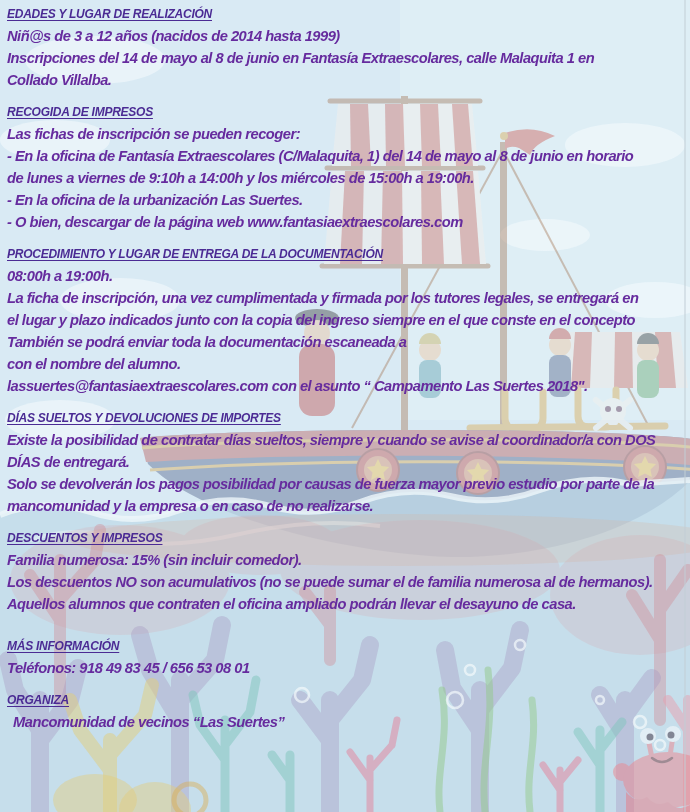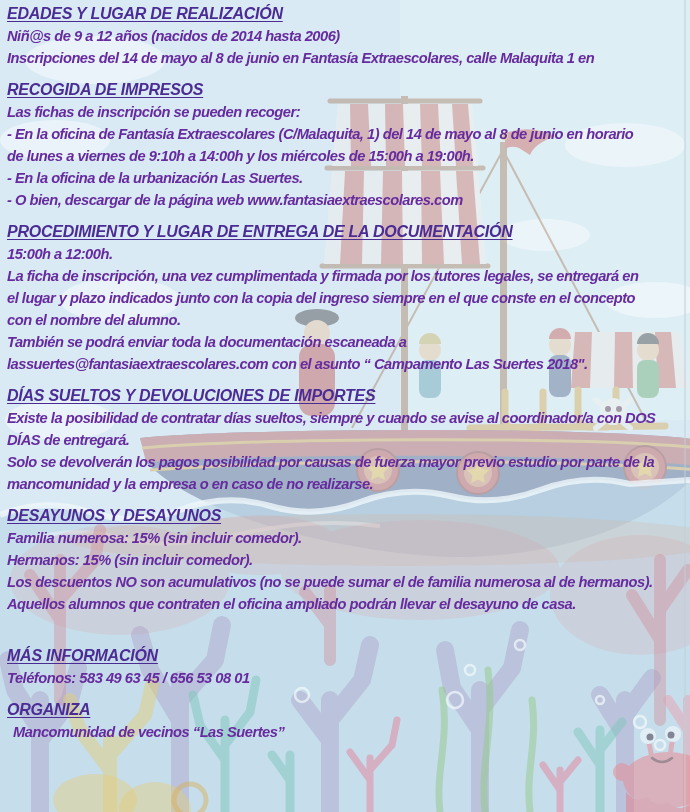--- a/index.html
+++ b/index.html
@@ -10,23 +10,23 @@
   }
   svg.bg{position:absolute;left:0;top:0;}
   .content{
     position:absolute;left:7px;top:3px;width:683px;
     font-style:italic;font-weight:bold;
     font-size:14.7px;line-height:22px;letter-spacing:-0.5px;
     color:#662b9e;
   }
   .sec{margin:10px 0 0 0;}
   .sec.first{margin-top:0;}
-  .sec.gap-lg{margin-top:30px;}
+  .sec.gap-lg{margin-top:20px;}
   h2.heading{
-    margin:0;font-size:16px;line-height:22px;font-weight:bold;font-style:italic;
+    margin:0;font-size:12px;line-height:22px;font-weight:bold;font-style:italic;
     color:#4b2b94;letter-spacing:-0.25px;white-space:nowrap;
     text-decoration:underline;text-underline-offset:2px;
   }
   .line{white-space:nowrap;}
   .indent{padding-left:6px;}
 </style>
 </head>
 <body>
 
 <div class="page">
@@ -210,62 +210,62 @@
       </g>
     </g>
 
     <rect x="684" y="0" width="2" height="812" fill="#c2cdd6" opacity="0.5"></rect>
   </svg>
 
   <div class="content">
 
     <section class="sec first">
       <h2 class="heading">EDADES Y LUGAR DE REALIZACIÓN</h2>
-      <div class="line">Niñ@s de 9 a 12 años (nacidos de 2014 hasta 2006)</div>
+      <div class="line">Niñ@s de 3 a 12 años (nacidos de 2014 hasta 1999)</div>
       <div class="line">Inscripciones del 14 de mayo al 8 de junio en Fantasía Extraescolares, calle Malaquita 1 en</div>
+      <div class="line">Collado Villalba.</div>
     </section>
 
     <section class="sec">
       <h2 class="heading">RECOGIDA DE IMPRESOS</h2>
       <div class="line">Las fichas de inscripción se pueden recoger:</div>
       <div class="line">- En la oficina de Fantasía Extraescolares (C/Malaquita, 1) del 14 de mayo al 8 de junio en horario</div>
       <div class="line">de lunes a viernes de 9:10h a 14:00h y los miércoles de 15:00h a 19:00h.</div>
       <div class="line">- En la oficina de la urbanización Las Suertes.</div>
       <div class="line">- O bien, descargar de la página web www.fantasiaextraescolares.com</div>
     </section>
 
     <section class="sec">
       <h2 class="heading">PROCEDIMIENTO Y LUGAR DE ENTREGA DE LA DOCUMENTACIÓN</h2>
-      <div class="line">15:00h a 12:00h.</div>
+      <div class="line">08:00h a 19:00h.</div>
       <div class="line">La ficha de inscripción, una vez cumplimentada y firmada por los tutores legales, se entregará en</div>
       <div class="line">el lugar y plazo indicados junto con la copia del ingreso siempre en el que conste en el concepto</div>
+      <div class="line">También se podrá enviar toda la documentación escaneada a</div>
       <div class="line">con el nombre del alumno.</div>
-      <div class="line">También se podrá enviar toda la documentación escaneada a</div>
       <div class="line">lassuertes@fantasiaextraescolares.com con el asunto “ Campamento Las Suertes 2018".</div>
     </section>
 
     <section class="sec">
       <h2 class="heading">DÍAS SUELTOS Y DEVOLUCIONES DE IMPORTES</h2>
       <div class="line">Existe la posibilidad de contratar días sueltos, siempre y cuando se avise al coordinador/a con DOS</div>
       <div class="line">DÍAS de entregará.</div>
       <div class="line">Solo se devolverán los pagos posibilidad por causas de fuerza mayor previo estudio por parte de la</div>
       <div class="line">mancomunidad y la empresa o en caso de no realizarse.</div>
     </section>
 
     <section class="sec">
-      <h2 class="heading">DESAYUNOS Y DESAYUNOS</h2>
+      <h2 class="heading">DESCUENTOS Y IMPRESOS</h2>
       <div class="line">Familia numerosa: 15% (sin incluir comedor).</div>
-      <div class="line">Hermanos: 15% (sin incluir comedor).</div>
       <div class="line">Los descuentos NO son acumulativos (no se puede sumar el de familia numerosa al de hermanos).</div>
       <div class="line">Aquellos alumnos que contraten el oficina ampliado podrán llevar el desayuno de casa.</div>
     </section>
 
     <section class="sec gap-lg">
       <h2 class="heading">MÁS INFORMACIÓN</h2>
-      <div class="line">Teléfonos: 583 49 63 45 / 656 53 08 01</div>
+      <div class="line">Teléfonos: 918 49 83 45 / 656 53 08 01</div>
     </section>
 
     <section class="sec">
       <h2 class="heading">ORGANIZA</h2>
       <div class="line indent">Mancomunidad de vecinos “Las Suertes”</div>
     </section>
 
   </div>
 </div>
 

